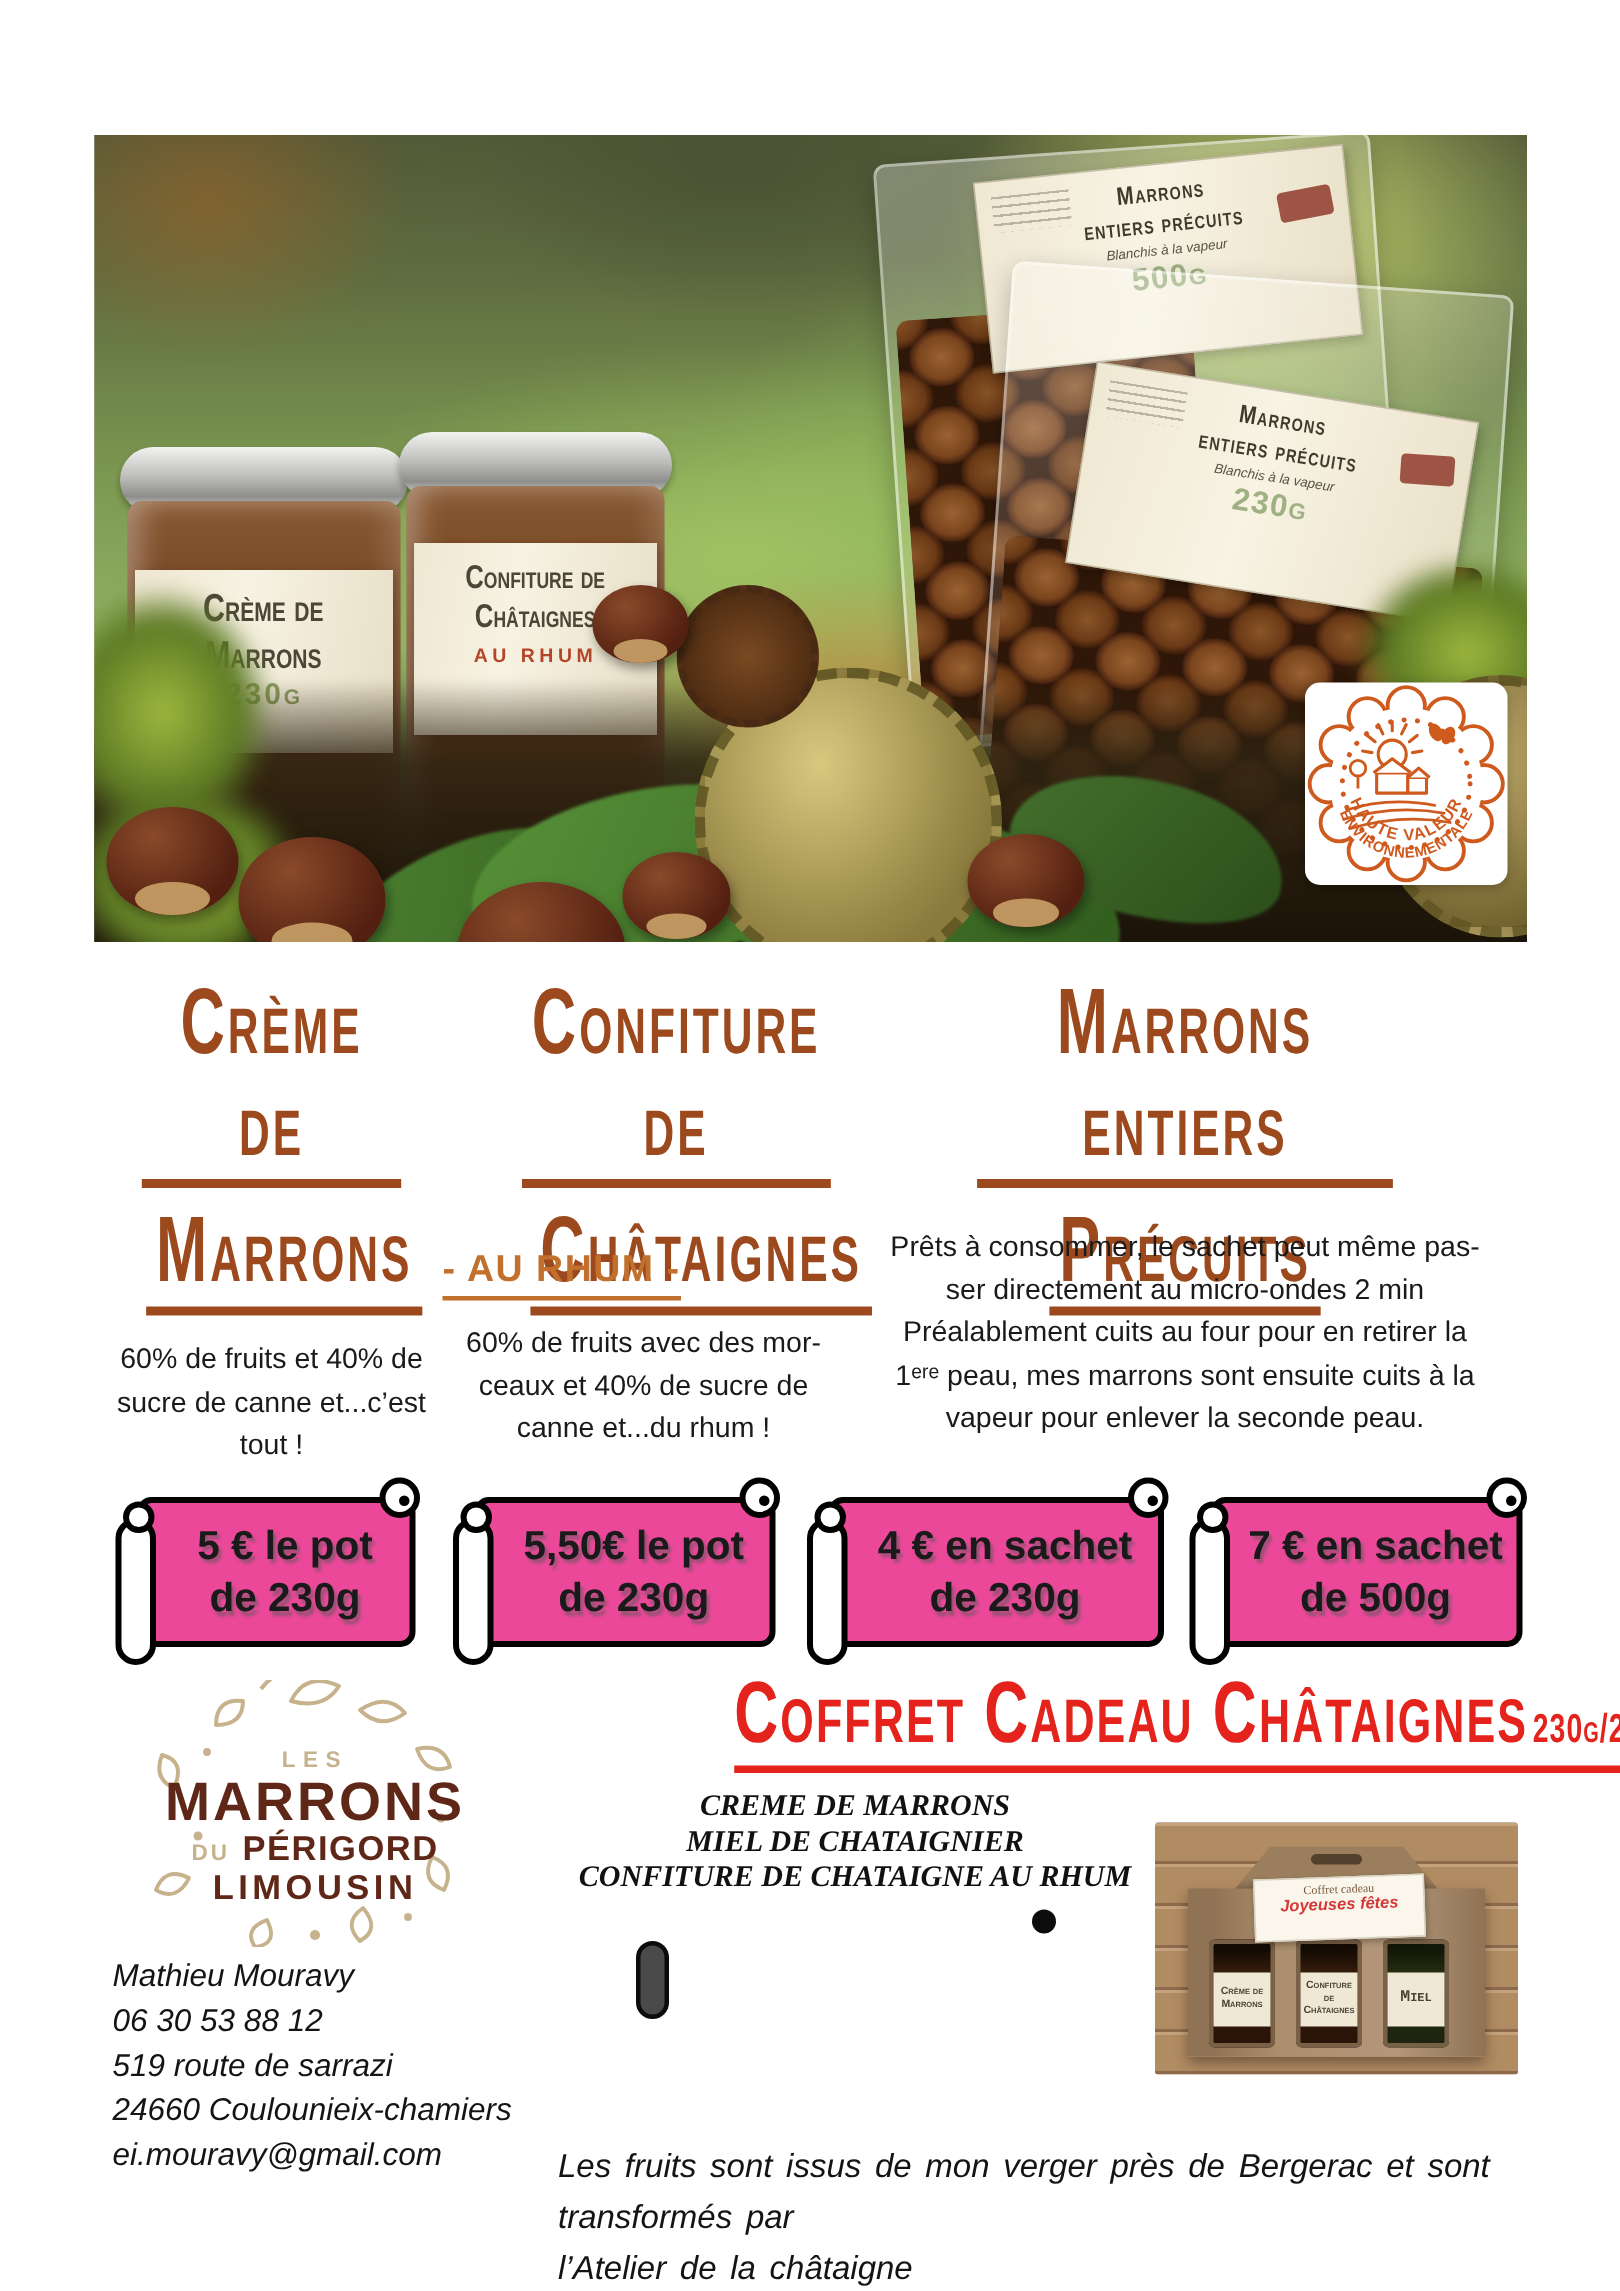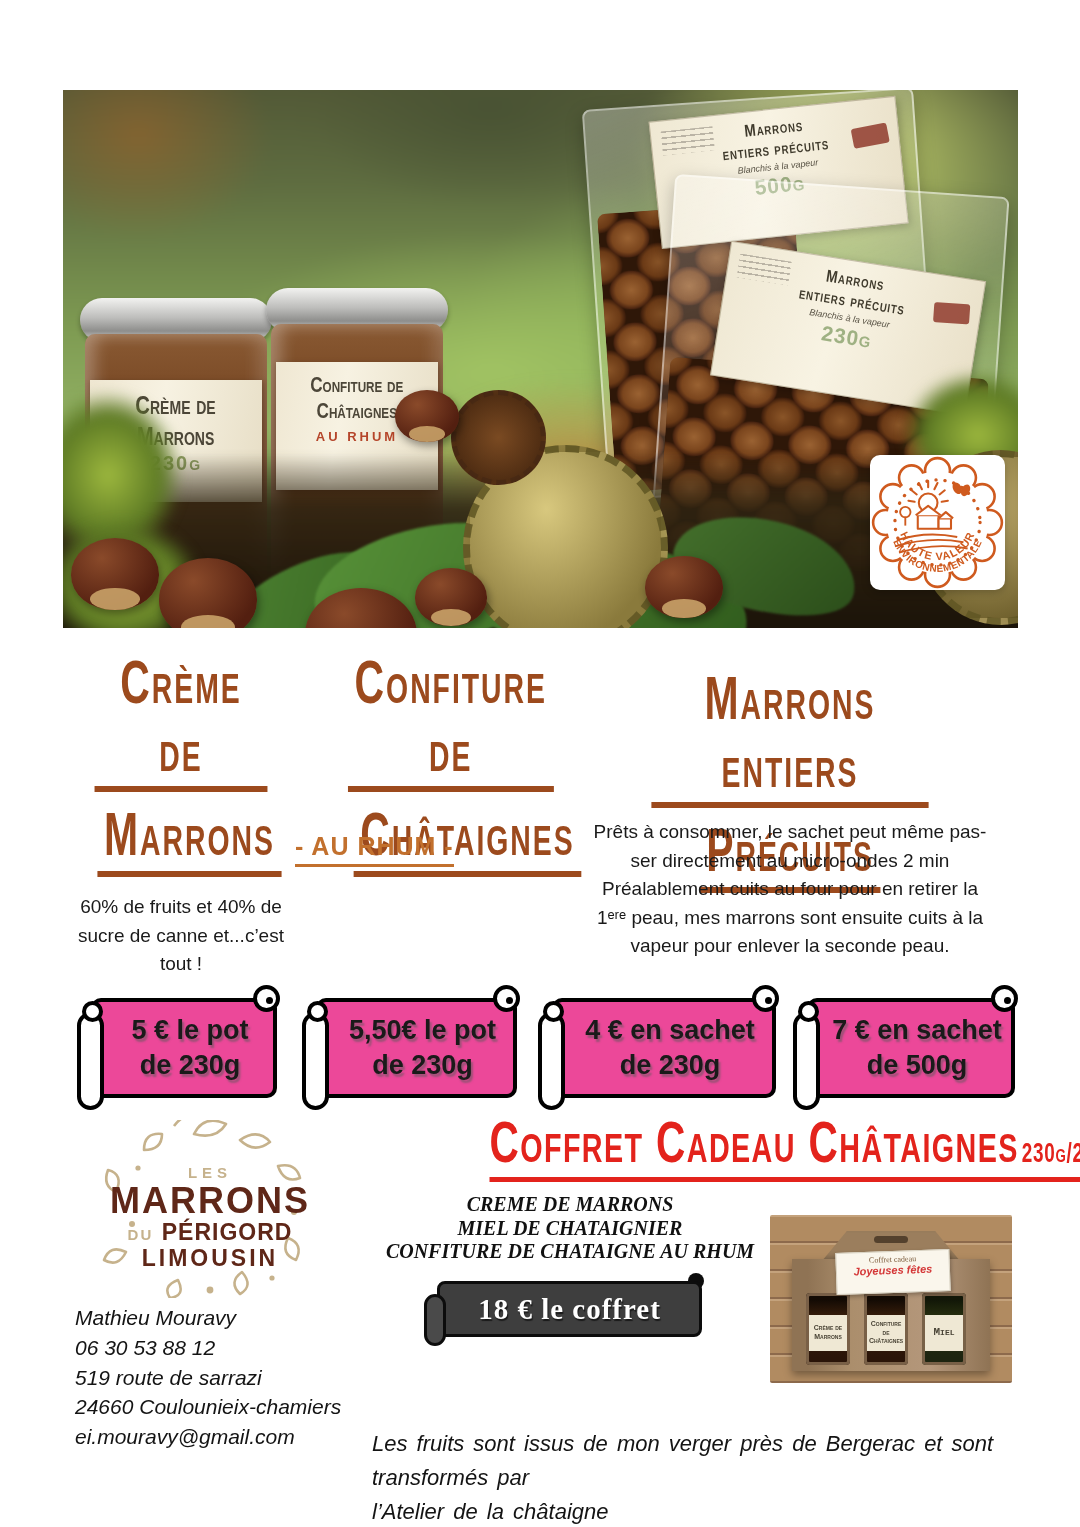--- a/index.html
+++ b/index.html
@@ -279,32 +279,35 @@
   </section>
 
   <div class="col-title" style="left:50px;top:648px;width:262px;">
     <span class="ht-line"><span>Crème de</span></span>
     <span class="ht-line"><span>Marrons</span></span>
   </div>
   <div class="col-title" style="left:295px;top:648px;width:268px;">
     <span class="ht-line"><span>Confiture de</span></span>
     <span class="ht-line"><span>Châtaignes</span></span>
   </div>
-  <div class="col-title" style="left:580px;top:648px;width:420px;margin-top:16px;">
+  <div class="col-title" style="left:580px;top:648px;width:420px;">
     <span class="ht-line"><span>Marrons entiers</span></span>
     <span class="ht-line"><span>Précuits</span></span>
   </div>
 
   <div class="subtitle-rhum" style="left:295px;top:832px;width:268px;">
     <span>- AU RHUM -</span>
   </div>
 
   <div class="col-desc" style="left:52px;top:893px;width:258px;">60% de fruits et 40% de
 sucre de canne et...c’est
 tout !</div>
+  <div class="col-desc" style="left:288px;top:882px;width:282px;">60% de fruits avec des mor-
+ceaux et 40% de sucre de
+canne et...du rhum !</div>
   <div class="col-desc" style="left:578px;top:818px;width:424px;">Prêts à consommer, le sachet peut même pas-
 ser directement au micro-ondes 2 min
 Préalablement cuits au four pour en retirer la
 1ᵉʳᵉ peau, mes marrons sont ensuite cuits à la
 vapeur pour enlever la seconde peau.</div>
 
   <div class="scroll" style="left:77px;width:200px;">
     <div class="scroll-roll"></div>
     <div class="scroll-curl"></div>
     <div class="scroll-body">
@@ -344,23 +347,20 @@
     </span>
   </div>
 
   <div class="coffret-items">CREME DE MARRONS
 MIEL DE CHATAIGNIER
 CONFITURE DE CHATAIGNE AU RHUM</div>
 
   <div class="banner">
     <div class="banner-roll"></div>
     <div class="banner-dot"></div>
-    <div class="banner-body">
-      <span class="banner-text">18 € le coffret</span>
-    </div>
   </div>
 
   <div class="giftphoto">
     <div class="gift-roof"></div>
     <div class="gift-handle"></div>
     <div class="gift-box"></div>
     <div class="jar-win" style="left:36px;">
       <div class="jw-label">Crème de Marrons</div>
     </div>
     <div class="jar-win" style="left:94px;">

